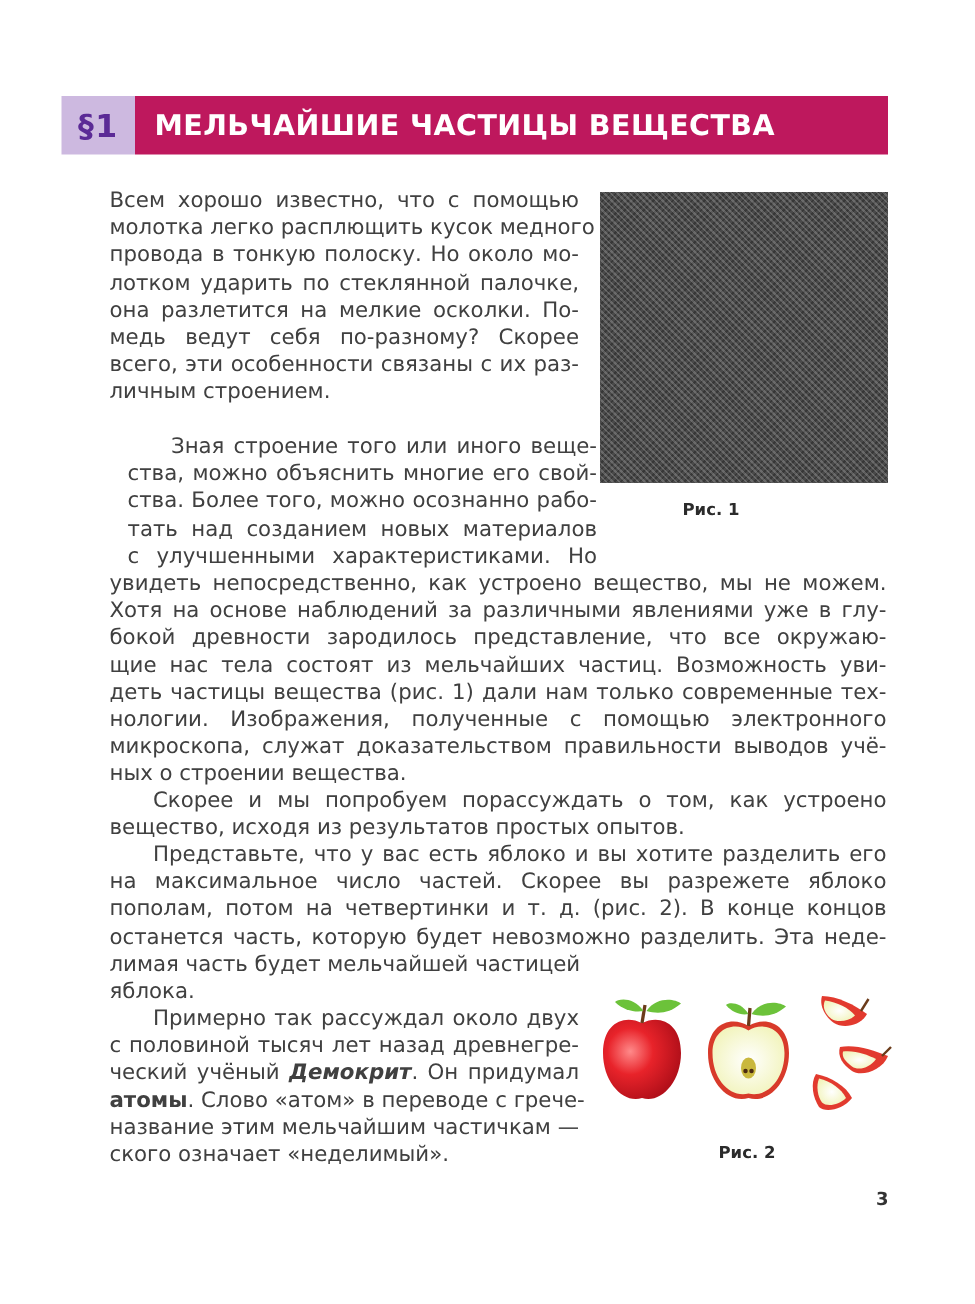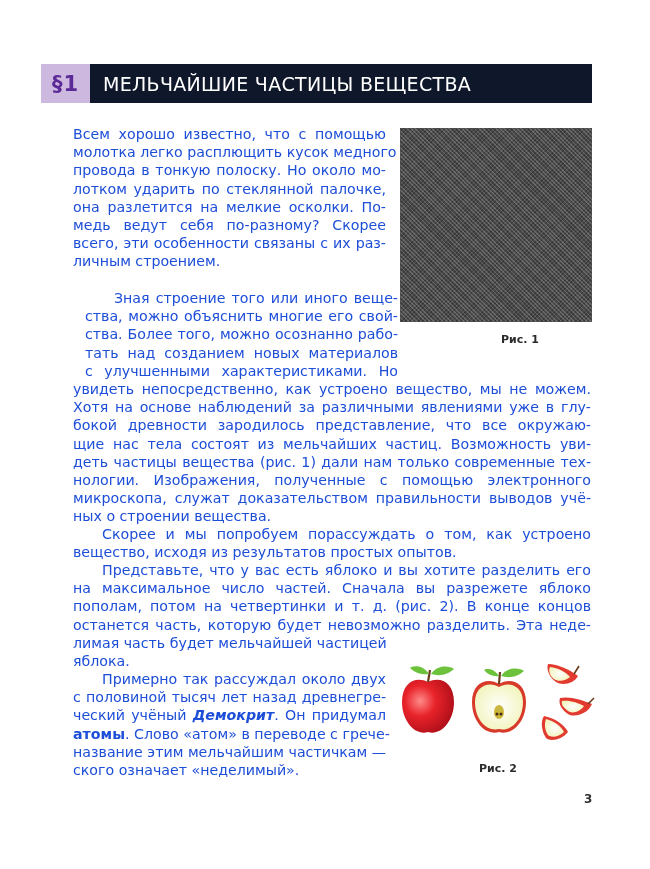--- a/index.html
+++ b/index.html
@@ -1,23 +1,23 @@
 <!DOCTYPE html>
 <html><head>
 <meta charset="utf-8">
 <style>
   html, body { margin: 0; padding: 0; background: #ffffff; }
   body { width: 650px; height: 869px; position: relative; overflow: hidden;
          font-family: "DejaVu Sans", sans-serif; color: #2b2b2b; }
   .header { position: absolute; left: 41px; top: 64px; width: 551px; height: 39px; display: flex; }
   .para-num { width: 49px; height: 39px; background: #cdb9e0; color: #5b2a96;
               font-weight: bold; font-size: 21px; display: flex; align-items: center; justify-content: center; letter-spacing: 1px; }
-  .para-title { flex: 1; background: #0f172a; color: #ffffff; font-weight: normal; font-size: 19px;
+  .para-title { flex: 1; background: #be185d; color: #ffffff; font-weight: bold; font-size: 19px;
                 display: flex; align-items: center; padding-left: 13px; letter-spacing: 0.3px; }
-  .text { position: absolute; left: 73px; font-size: 14.2px; line-height: 18.2px; color: #1d4ed8; }
+  .text { position: absolute; left: 73px; font-size: 14.2px; line-height: 18.2px; color: #404040; }
   .line { white-space: nowrap; display: block; text-align: justify; text-align-last: justify; }
   .line.last { text-align-last: left; }
   .indent { padding-left: 29px; }
   .col-narrow { width: 313px; }
   .col-wide { width: 518px; }
   .fig1 { position: absolute; left: 400px; top: 128px; width: 192px; height: 194px;
           background-color: #4a4a4a;
           background-image:
             repeating-linear-gradient(45deg, rgba(255,255,255,0.18) 0 1.2px, transparent 1.2px 3px),
             repeating-linear-gradient(-45deg, rgba(0,0,0,0.25) 0 1.2px, transparent 1.2px 3px); }
@@ -65,38 +65,38 @@
   <span class="line last">ных о строении вещества.</span>
 </div>
 
 <div class="text col-wide" style="top:525px;">
   <span class="line indent">Скорее и мы попробуем порассуждать о том, как устроено</span>
   <span class="line last">вещество, исходя из результатов простых опытов.</span>
 </div>
 
 <div class="text col-wide" style="top:561px;">
   <span class="line indent">Представьте, что у вас есть яблоко и вы хотите разделить его</span>
-  <span class="line">на максимальное число частей. Сначала вы разрежете яблоко</span>
+  <span class="line">на максимальное число частей. Скорее вы разрежете яблоко</span>
   <span class="line">пополам, потом на четвертинки и т. д. (рис. 2). В конце концов</span>
   <span class="line">останется часть, которую будет невозможно разделить. Эта неде-</span>
   <span class="line last">лимая часть будет мельчайшей частицей</span>
   <span class="line last">яблока.</span>
 </div>
 
 <div class="text col-narrow" style="top:670px;">
   <span class="line indent">Примерно так рассуждал около двух</span>
   <span class="line">с половиной тысяч лет назад древнегре-</span>
   <span class="line"><span>ческий учёный </span><i class="name">Демокрит</i><span>. Он придумал</span></span>
   <span class="line"><b class="term">атомы</b><span>. Слово «атом» в переводе с грече-</span></span>
   <span class="line">название этим мельчайшим частичкам —</span>
   <span class="line last">ского означает «неделимый».</span>
 </div>
 
 <div class="fig1"></div>
-<div class="caption" style="left:501px; top:333px;">Рис. 1</div>
+<div class="caption" style="left:455px; top:333px;">Рис. 1</div>
 
 <svg class="fig2" viewBox="0 0 200 90">
   <defs>
     <radialGradient id="ar" cx="35%" cy="40%" r="65%">
       <stop offset="0%" stop-color="#ff8a8a"></stop>
       <stop offset="45%" stop-color="#e8232a"></stop>
       <stop offset="100%" stop-color="#b3101a"></stop>
     </radialGradient>
     <radialGradient id="flesh" cx="50%" cy="50%" r="60%">
       <stop offset="0%" stop-color="#ffffff"></stop>

